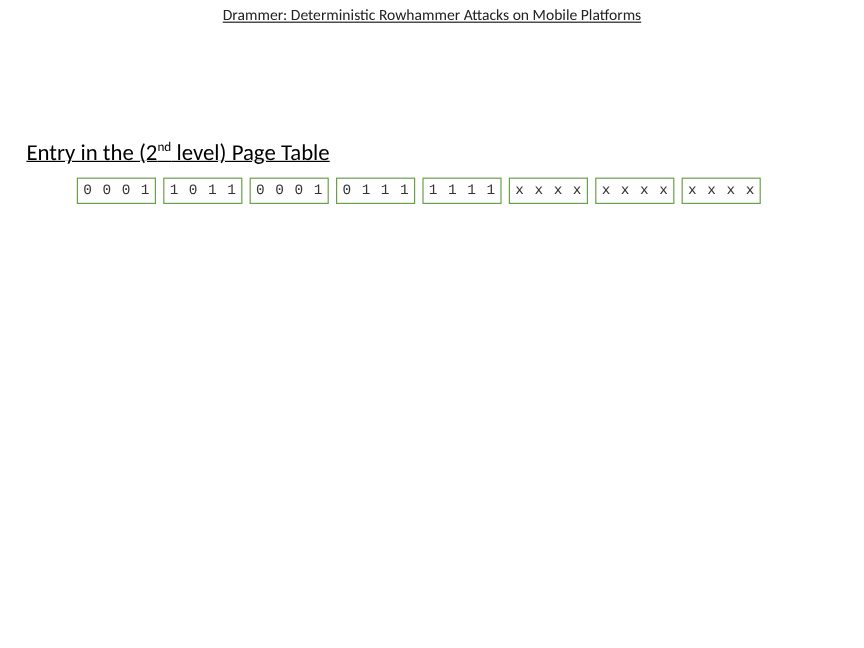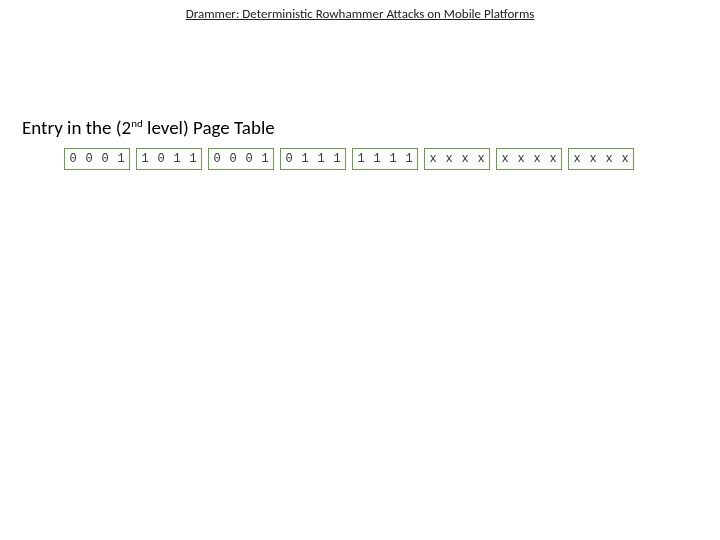--- a/index.html
+++ b/index.html
@@ -38,20 +38,21 @@
     font-weight: 400;
     color: #e07a3a;
     letter-spacing: 0.5px;
   }
   .heading {
     position: absolute;
     top: 116px;
     left: 22px;
     font-size: 19px;
     color: #000;
+    text-decoration: underline;
   }
   .heading sup {
     font-size: 11px;
     vertical-align: super;
   }
   .bit-row {
     position: absolute;
     top: 148px;
     left: 64px;
     display: flex;

